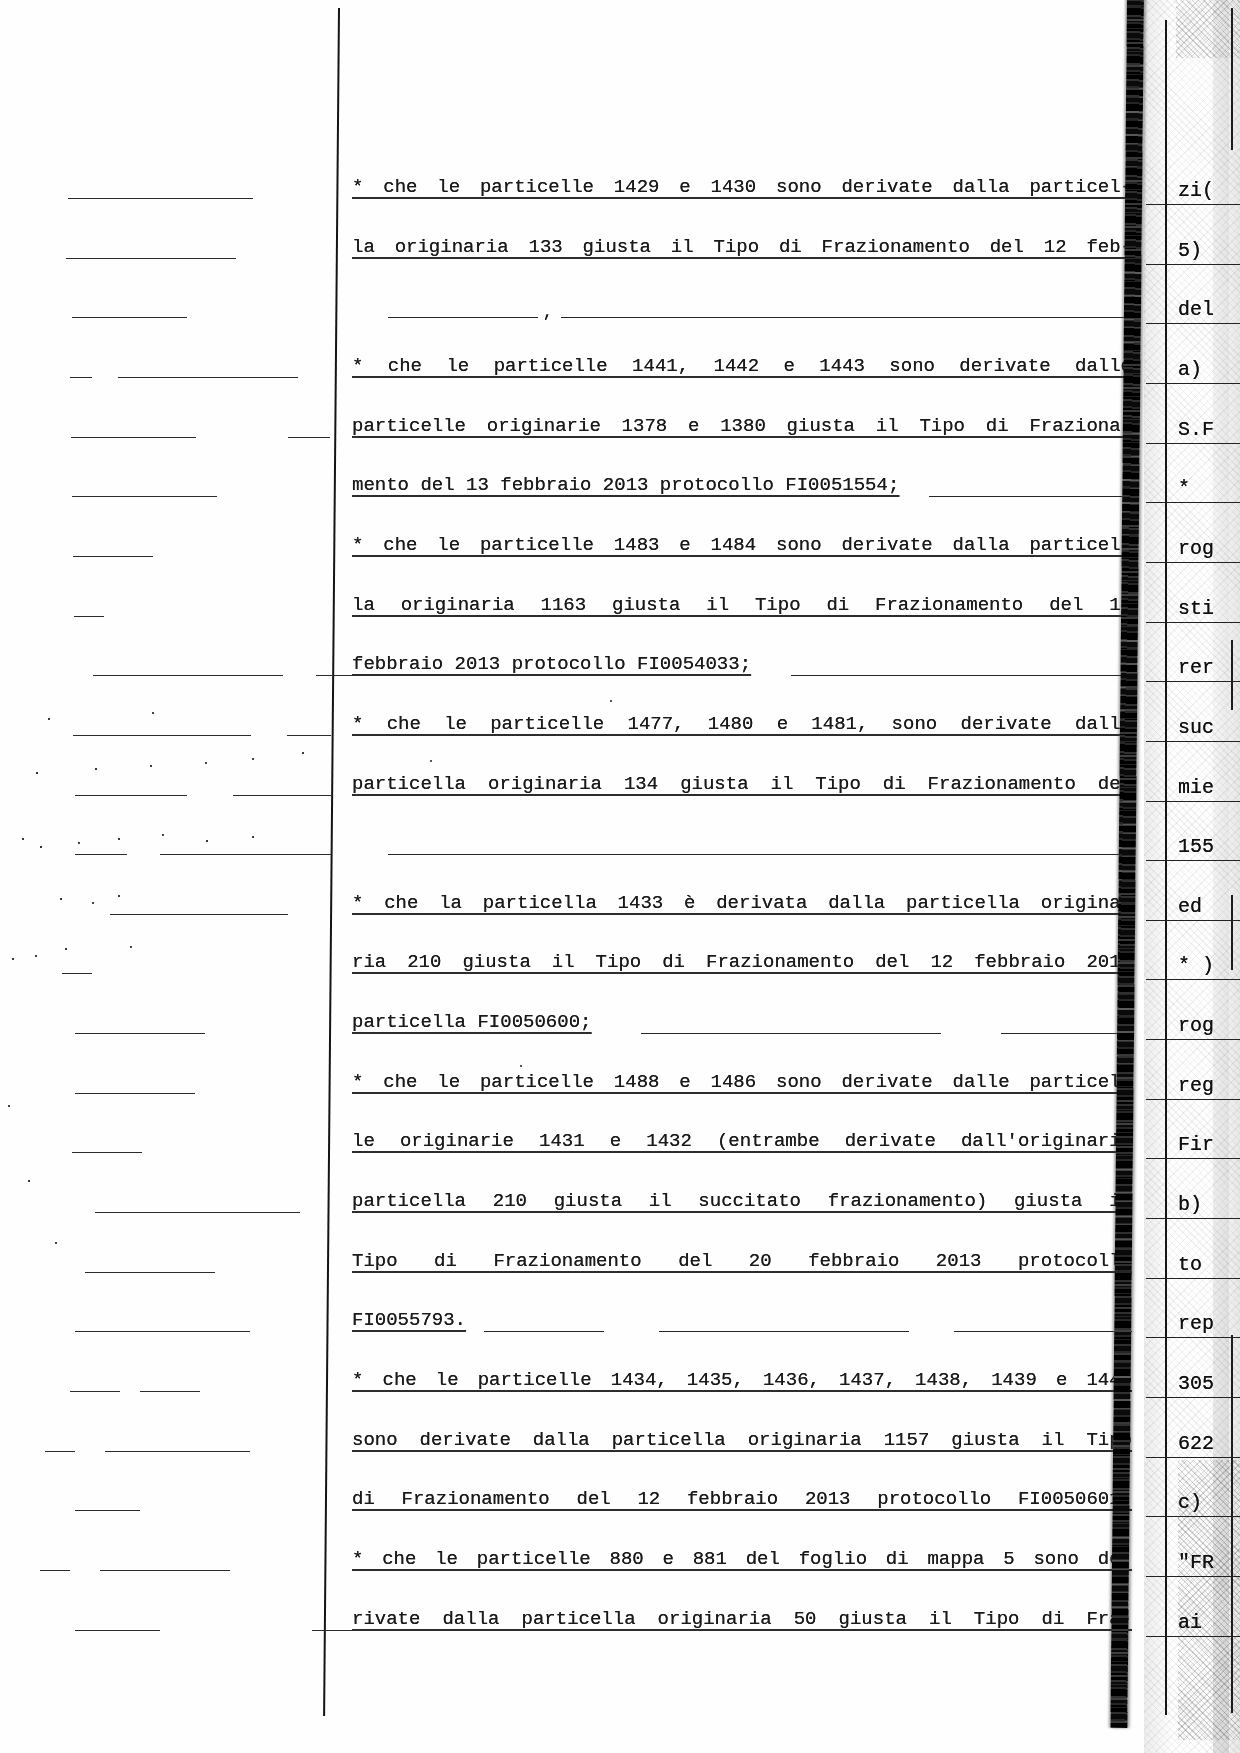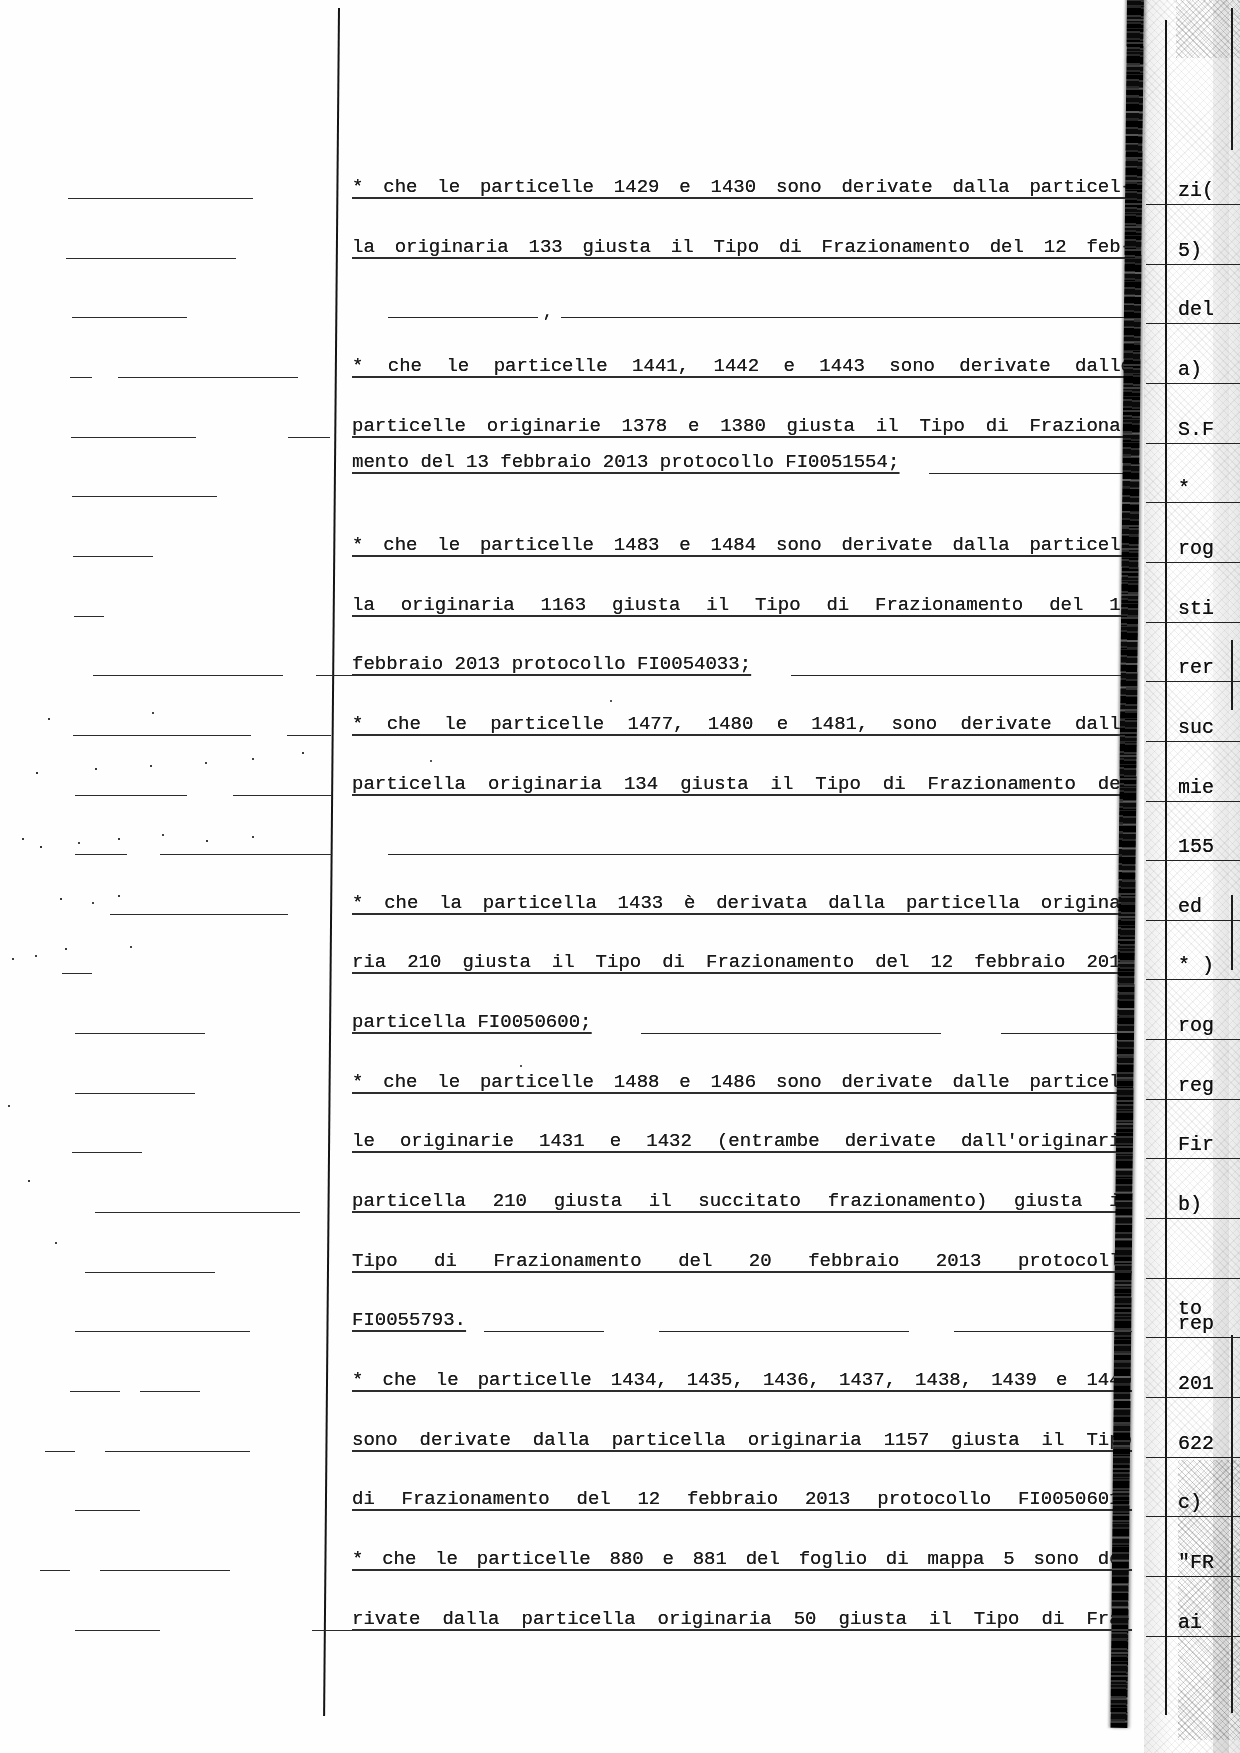--- a/index.html
+++ b/index.html
@@ -114,21 +114,21 @@
   <div id="rows">
       <div class="text-line fill" style="top: 175px;"><span class="ink">* che le particelle 1429 e 1430 sono derivate dalla particel-</span></div>
       <div class="text-line fill" style="top: 235px;"><span class="ink">la originaria 133 giusta il Tipo di Frazionamento del 12 feb-</span></div>
       <div class="text-line short" style="top: 294px;">
         <div class="rule" style="margin-left: 36px; width: 150px;"></div>
         <span class="trail-mark">,</span>
         <div class="rule fillw" style="margin-left: 8px;"></div>
       </div>
       <div class="text-line fill" style="top: 354px;"><span class="ink">* che le particelle 1441, 1442 e 1443 sono derivate dalle</span></div>
       <div class="text-line fill" style="top: 414px;"><span class="ink">particelle originarie 1378 e 1380 giusta il Tipo di Fraziona-</span></div>
-      <div class="text-line short" style="top: 450px;">
+      <div class="text-line short" style="top: 473px;">
         <span class="ink">mento del 13 febbraio 2013 protocollo FI0051554;</span>
         <div class="rule fillw" style="margin-left: 30px;"></div>
       </div>
       <div class="text-line fill" style="top: 533px;"><span class="ink">* che le particelle 1483 e 1484 sono derivate dalla particel-</span></div>
       <div class="text-line fill" style="top: 593px;"><span class="ink">la originaria 1163 giusta il Tipo di Frazionamento del 18</span></div>
       <div class="text-line short" style="top: 652px;">
         <span class="ink">febbraio 2013 protocollo FI0054033;</span>
         <div class="rule fillw" style="margin-left: 40px;"></div>
       </div>
       <div class="text-line fill" style="top: 712px;"><span class="ink">* che le particelle 1477, 1480 e 1481, sono derivate dalla</span></div>
@@ -201,25 +201,25 @@
       <span class="fragment" style="top: 954px;">* )</span>
       <div class="frag-rule" style="top: 979px;"></div>
       <span class="fragment" style="top: 1014px;">rog</span>
       <div class="frag-rule" style="top: 1039px;"></div>
       <span class="fragment" style="top: 1074px;">reg</span>
       <div class="frag-rule" style="top: 1099px;"></div>
       <span class="fragment" style="top: 1133px;">Fir</span>
       <div class="frag-rule" style="top: 1158px;"></div>
       <span class="fragment" style="top: 1193px;">b)</span>
       <div class="frag-rule" style="top: 1218px;"></div>
-      <span class="fragment" style="top: 1253px; margin-top: 44px;">to</span>
+      <span class="fragment" style="top: 1253px;">to</span>
       <div class="frag-rule" style="top: 1278px;"></div>
       <span class="fragment" style="top: 1312px;">rep</span>
       <div class="frag-rule" style="top: 1337px;"></div>
-      <span class="fragment" style="top: 1372px;">201</span>
+      <span class="fragment" style="top: 1372px;">305</span>
       <div class="frag-rule" style="top: 1397px;"></div>
       <span class="fragment" style="top: 1432px;">622</span>
       <div class="frag-rule" style="top: 1457px;"></div>
       <span class="fragment" style="top: 1491px;">c)</span>
       <div class="frag-rule" style="top: 1516px;"></div>
       <span class="fragment" style="top: 1551px;">"FR</span>
       <div class="frag-rule" style="top: 1576px;"></div>
       <span class="fragment" style="top: 1611px;">ai</span>
       <div class="frag-rule" style="top: 1636px;"></div>
     </div>

